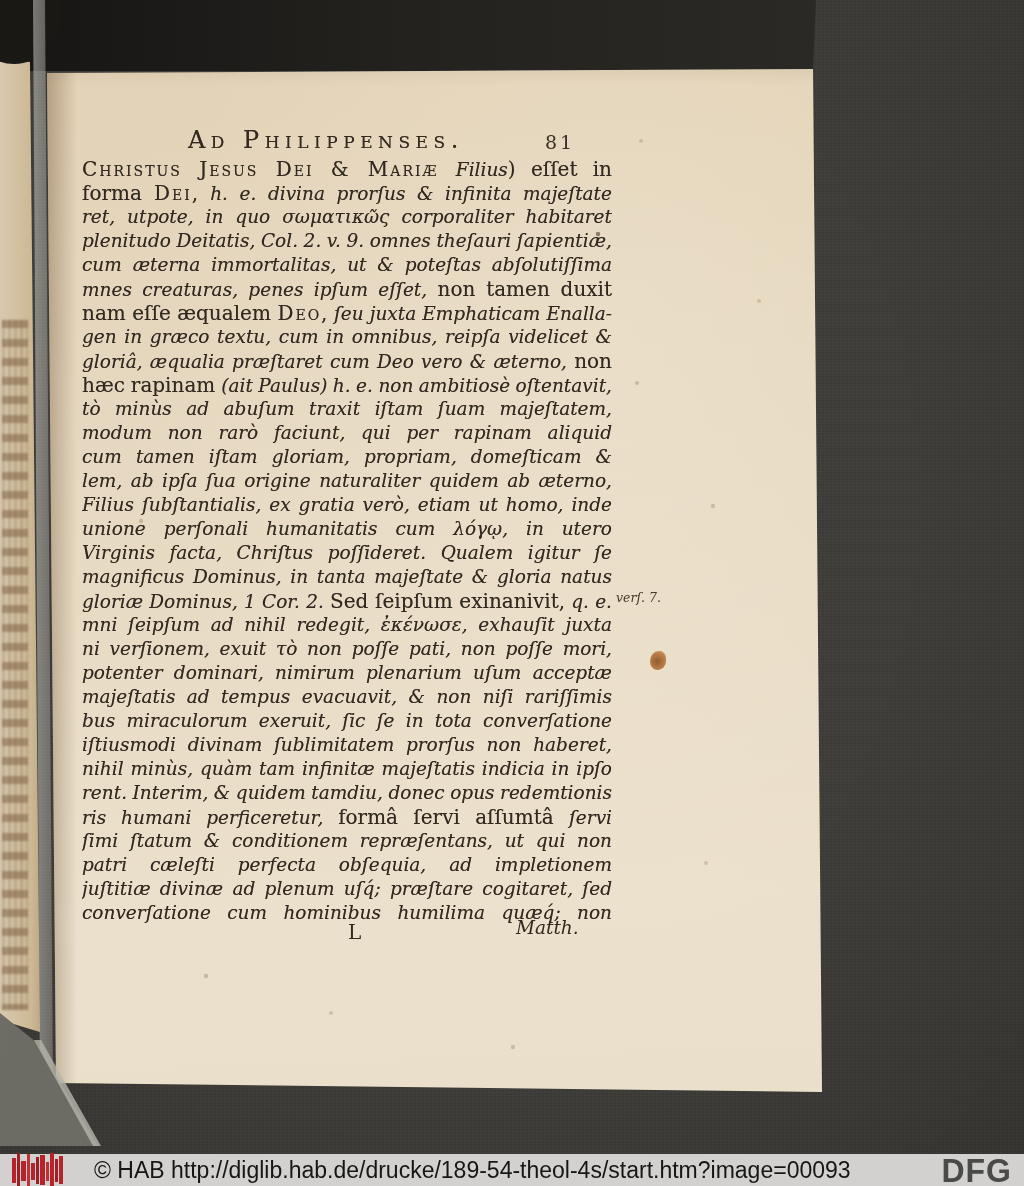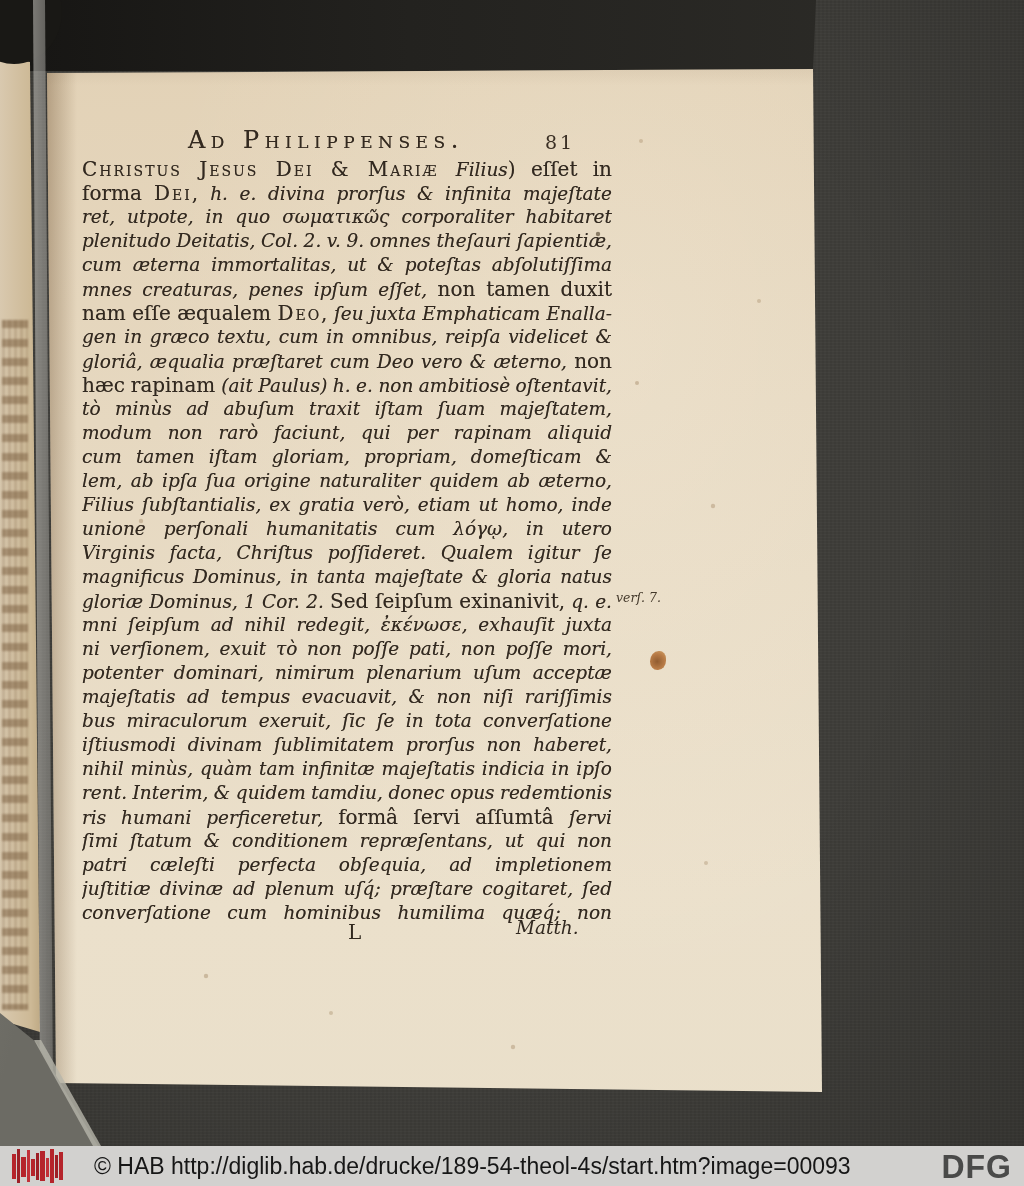--- a/index.html
+++ b/index.html
@@ -112,21 +112,21 @@
     clip-path:polygon(0 1013px,36px 1042px,98px 1146px,0 1146px);
     background:linear-gradient(105deg,#8b897f,#6c6b64 70%);
   }
   .glass-edge{
     position:absolute;left:0;top:0;width:110px;height:1146px;
     clip-path:polygon(34px 1040px,41px 1040px,101px 1146px,93px 1146px);
     background:#b7b5aa;opacity:.8;
   }
   
   .footer{
-    position:absolute;left:0;bottom:0;width:1024px;height:40px;
+    position:absolute;left:0;bottom:0;width:1024px;height:32px;
     background:#d2d1cf;display:flex;align-items:center;
     font-family:"Liberation Sans", sans-serif;
   }
   .hab-logo{margin-left:12px;flex:0 0 auto;}
   .copyright{
     margin-left:30px;font-size:23px;color:#161616;letter-spacing:0;white-space:nowrap;
   }
   .dfg{
     margin-left:auto;margin-right:12px;
     font-weight:bold;font-size:32px;color:#4a4a49;letter-spacing:1px;

